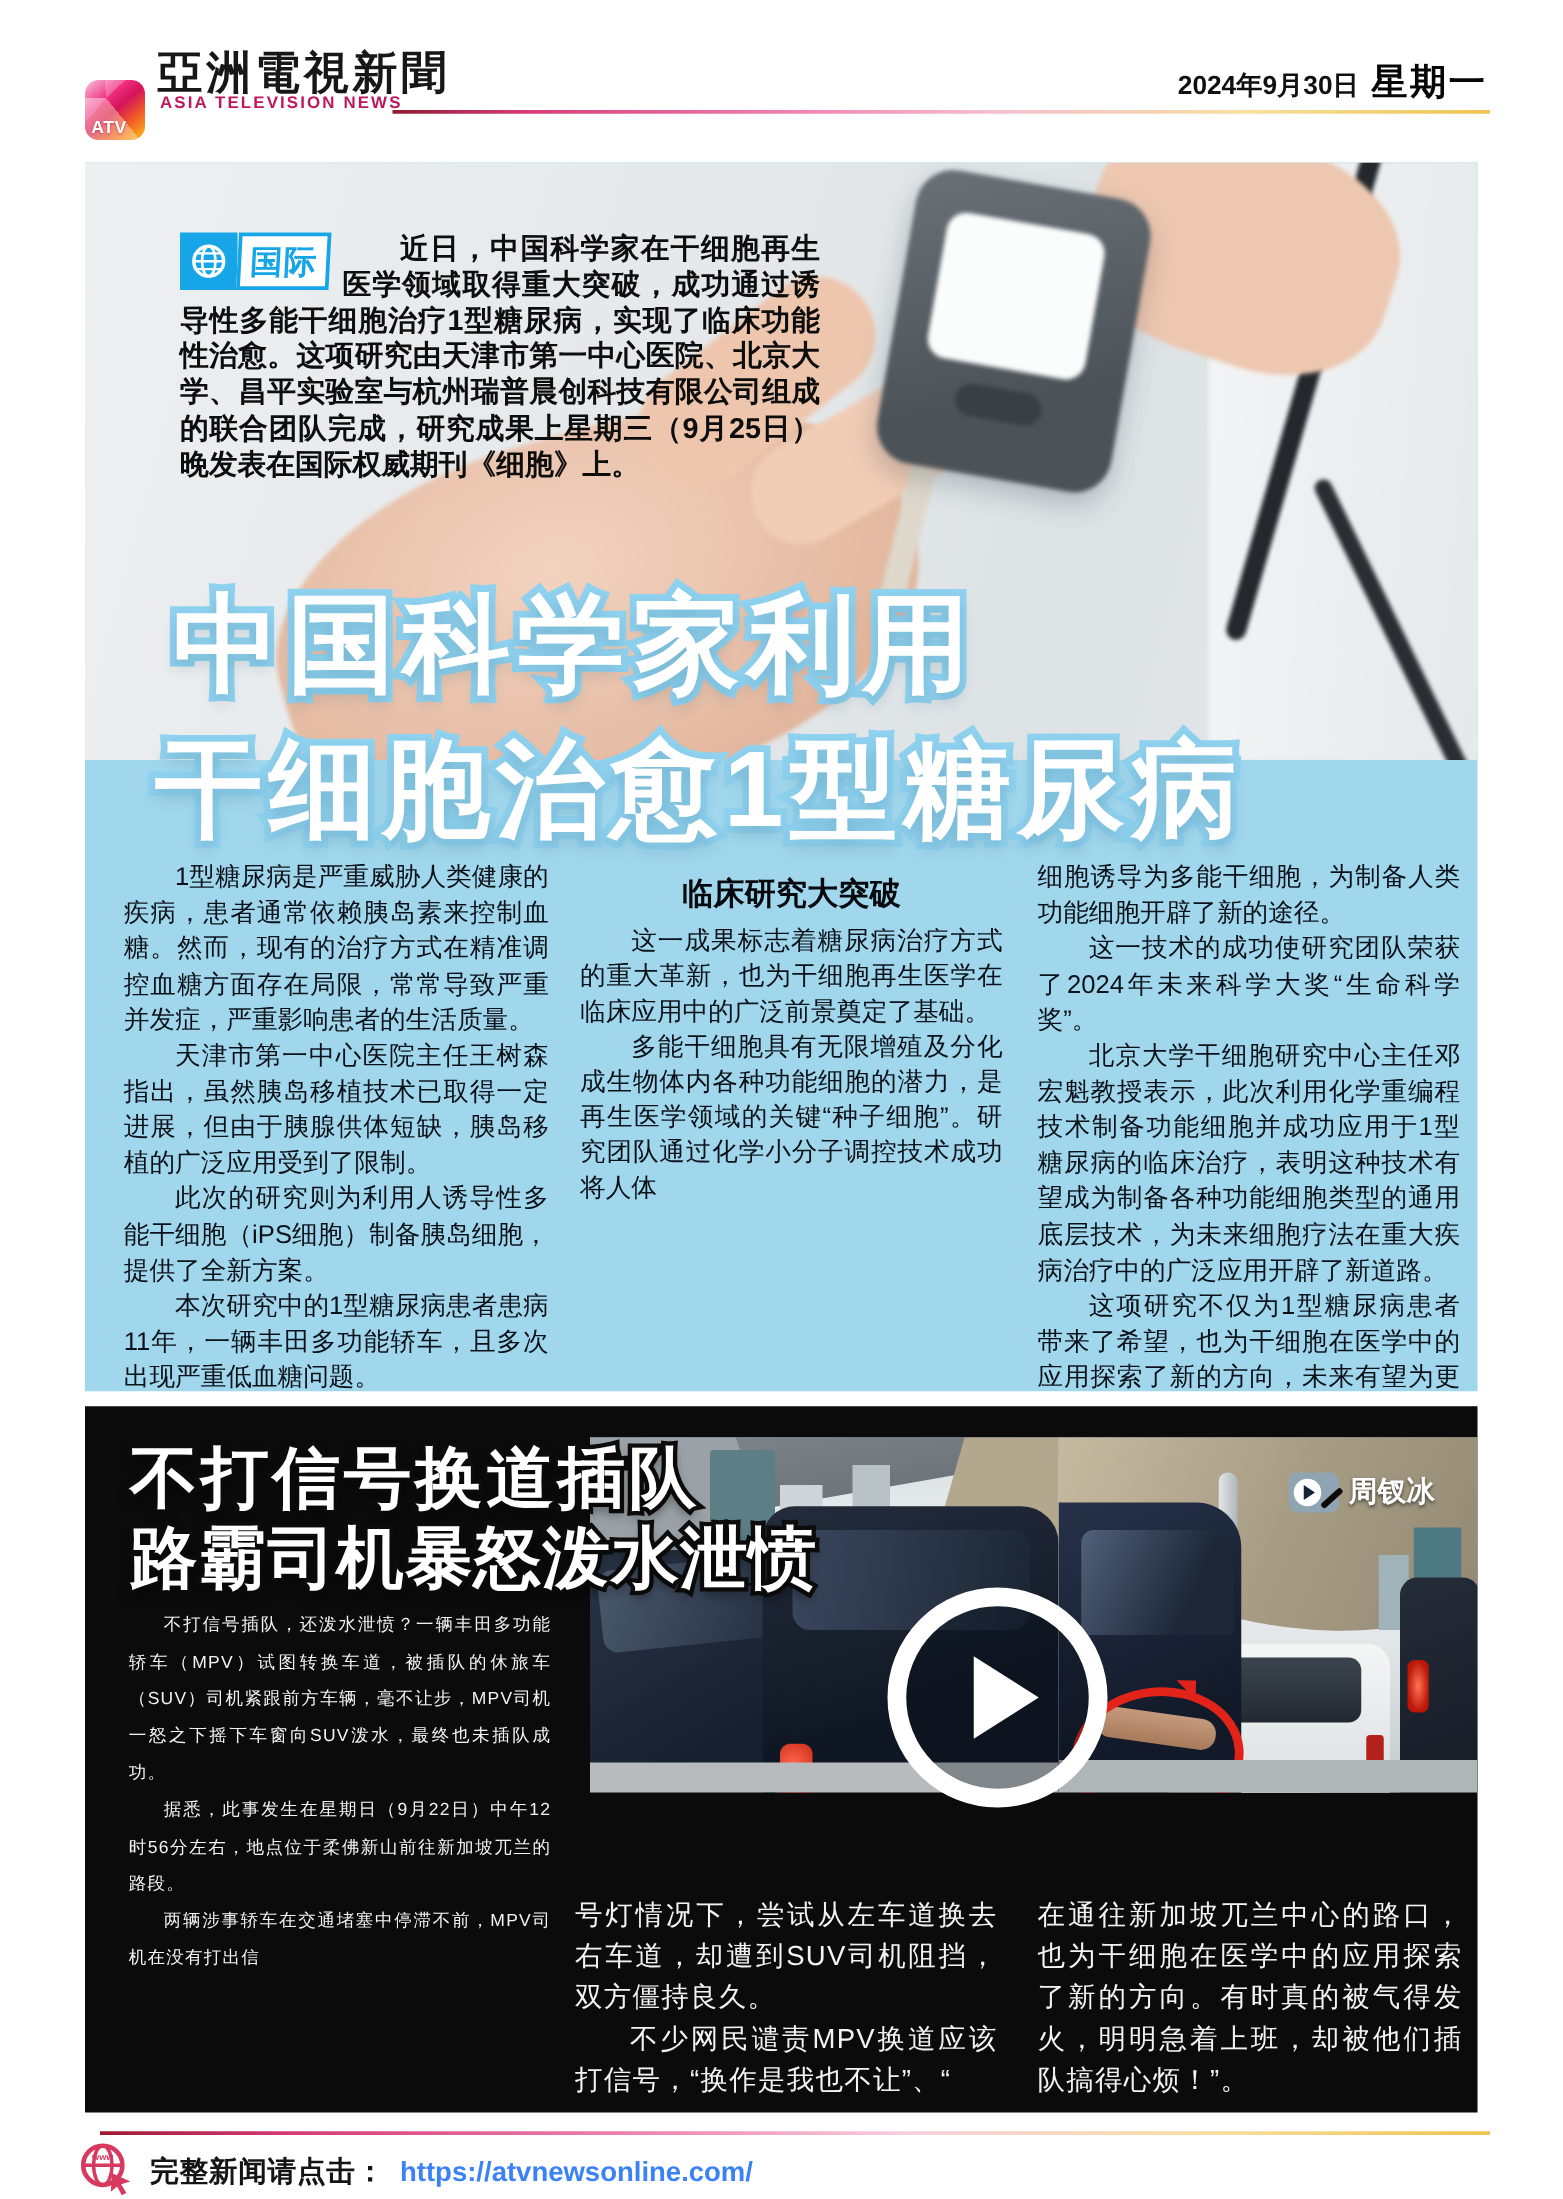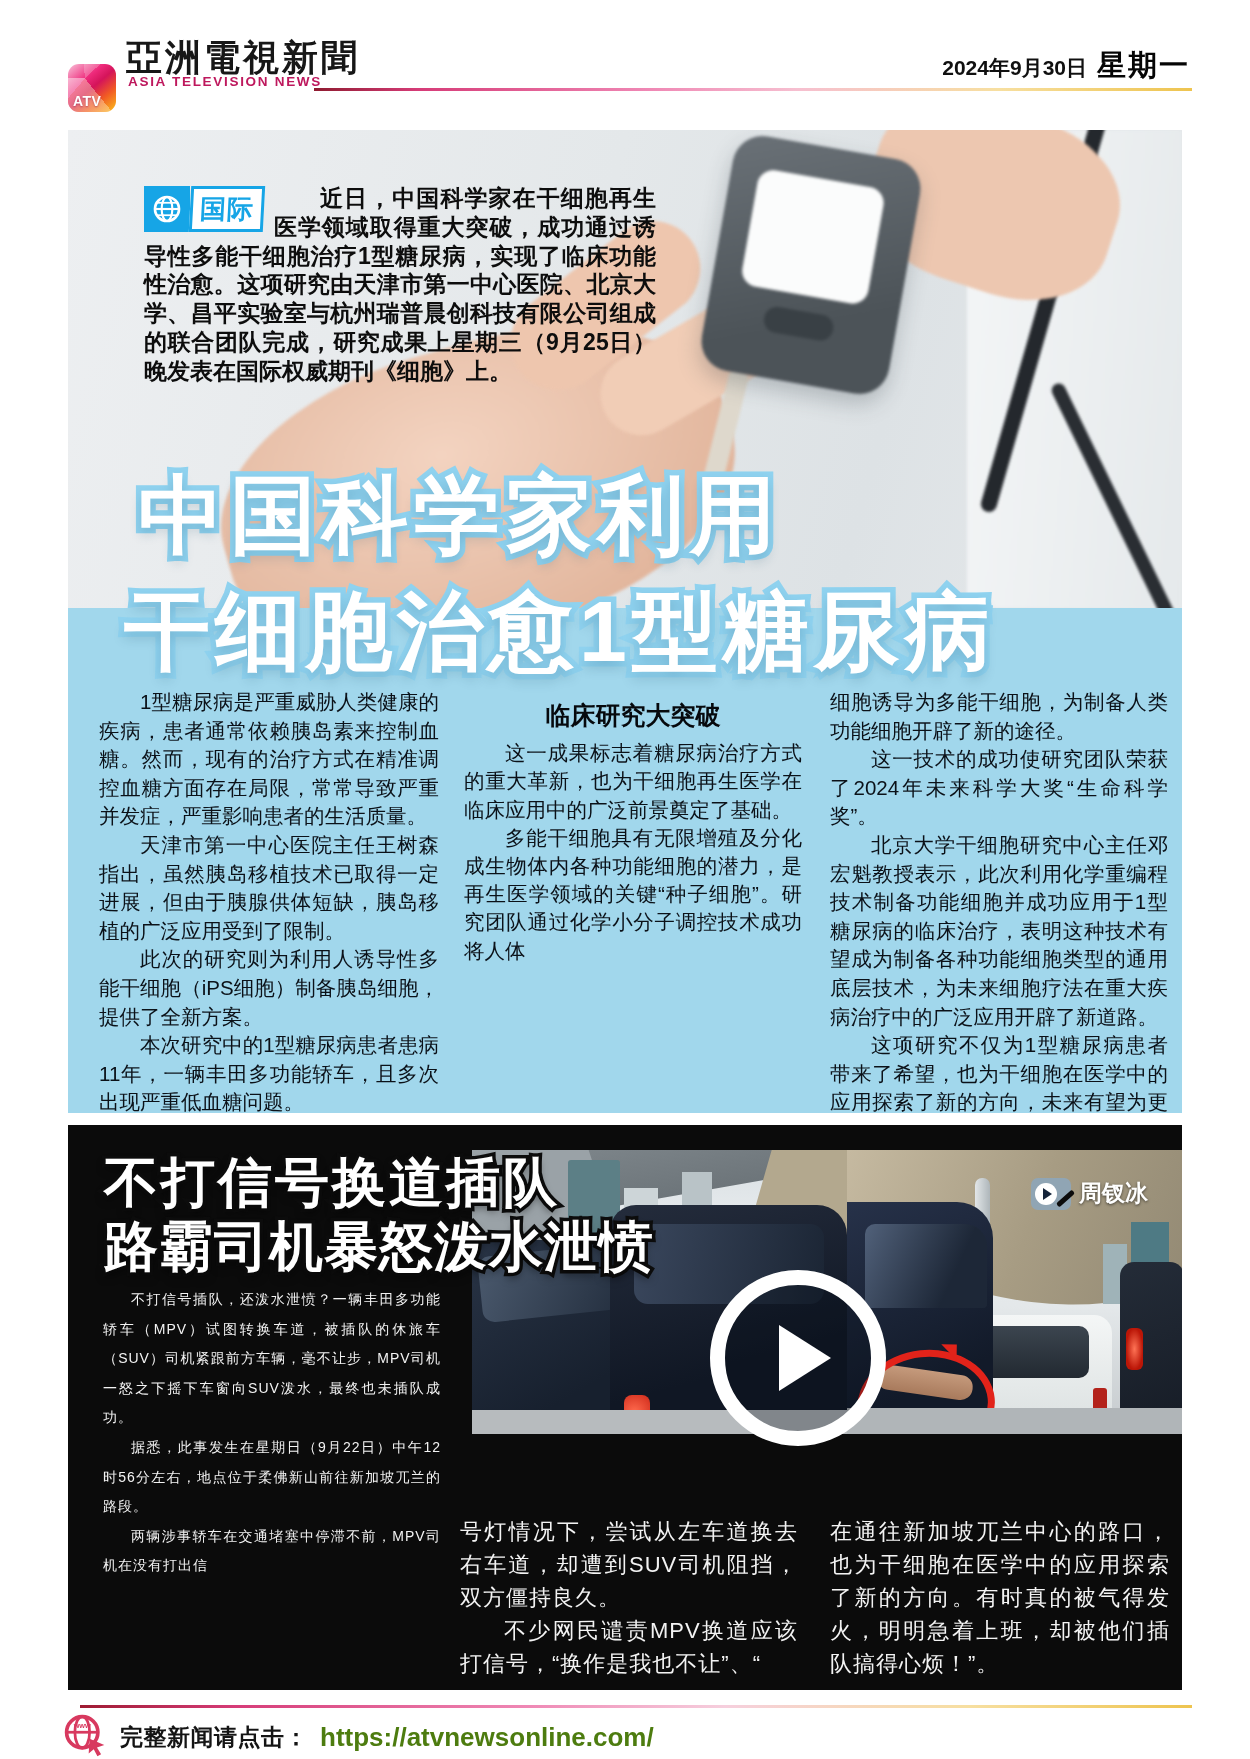--- a/index.html
+++ b/index.html
@@ -157,21 +157,21 @@
   .a2col p.noindent { text-indent:0; }
   .a2c1 { left:35px; top:160px; width:338px; font-size:14px; line-height:29.6px; }
   .a2c2 { left:392px; top:390px; width:338px; font-size:22px; line-height:33px; }
   .a2c3 { left:762px; top:390px; width:340px; font-size:22px; line-height:33px; }
 
   
   .f-line { left:80px; right:58px; top:1705px; height:3px;
     background:linear-gradient(90deg,#9e1b32 0%,#d63c78 14%,#ef87b4 40%,#f6cfdd 58%,#f7dfa0 80%,#eec44f 100%); }
   .f-row { left:62px; top:1712px; display:flex; align-items:center; gap:12px; }
   .f-text { font-size:23px; font-weight:700; color:#141414; letter-spacing:.5px; }
-  .f-url { font-size:26px; font-weight:700; color:#4d7c0f; }
+  .f-url { font-size:22px; font-weight:700; color:#3b82f6; }
 </style>
 </head>
 <body>
 
 <div class="page">
 
   <div class="abs logo">
     <span class="logo-txt">ATV</span>
   </div>
   <div class="abs h-title">亞洲電視新聞</div>

